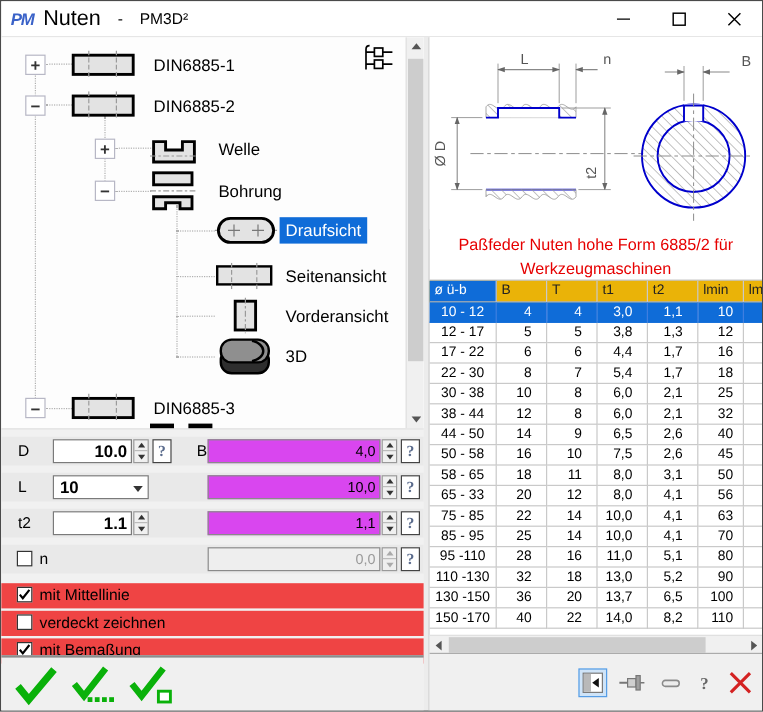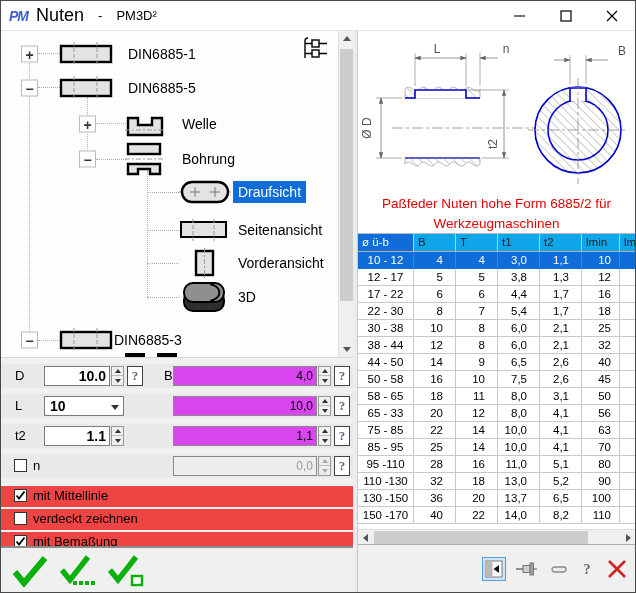--- a/index.html
+++ b/index.html
@@ -85,21 +85,21 @@
   .actionbar { position: absolute; bottom: 0; left: 0; width: 352px; height: 46px; background: #f0f0f0;
                border-top: 2px solid #8c8c8c; }
   .abtn { position: absolute; top: 5px; width: 42px; height: 36px; display: flex; align-items: center; }
 
   
   .drawing { position: relative; width: 278px; height: 160px; background: #fff; }
   .redhead { height: 42px; text-align: center; color: #e60000; font-size: 13.5px; line-height: 1.45; padding-top: 3px; }
 
   .dtable { position: relative; width: 278px; border-top: 1px solid #b9b9b9; font-size: 11.5px; }
   .trow { display: flex; height: 17px; line-height: 16px; }
-  .trow.thead { height: 18px; line-height: 17px; background: #0ea5e9; }
+  .trow.thead { height: 18px; line-height: 17px; background: #eab308; }
   .tcell { border-right: 1px solid #c9c9c9; border-bottom: 1px solid #c9c9c9; overflow: hidden; white-space: nowrap; }
   .c0 { width: 56px; text-align: center; }
   .c1,.c2,.c3,.c4 { width: 42px; text-align: right; padding-right: 12px; }
   .c5 { width: 38px; text-align: right; padding-right: 8px; }
   .c6 { flex: 1; }
   .thead .tcell { text-align: left; padding-left: 4px; padding-right: 0; border-bottom: 1px solid #b0b0b0; color: #222; }
   .thead .c0 { background: #0f6cd8; color: #fff; }
   .trow.sel .tcell { background: #0f6cd8; color: #fff; border-right-color: #3f7ee0; border-bottom-color: #0f6cd8; }
 
   
@@ -190,21 +190,21 @@
           </div>
           <div class="titem" style="top: 44px; height: 26px;">
             <span class="texp" style="left: 20px;">−</span>
             <span class="ticon" style="left: 58px;">
               <svg width="54" height="24" viewBox="0 0 54 24">
                 <rect x="2" y="4" width="50" height="16" fill="#e3e3e3" stroke="#000" stroke-width="2.4"></rect>
                 <line x1="15" y1="0" x2="15" y2="24" stroke="#9a9a9a" stroke-dasharray="4 2"></line>
                 <line x1="38" y1="0" x2="38" y2="24" stroke="#9a9a9a" stroke-dasharray="4 2"></line>
               </svg>
             </span>
-            <span class="tlabel" style="left: 122px;">DIN6885-5</span>
+            <span class="tlabel" style="left: 122px;">DIN6885-2</span>
           </div>
           <div class="titem" style="top: 76px; height: 34px;">
             <span class="texp" style="left: 78px;">+</span>
             <span class="ticon" style="left: 124px;">
               <svg width="40" height="30" viewBox="0 0 40 30">
                 <path d="M3,26 L3,9 L13,9 L13,16 L27,16 L27,9 L37,9 L37,26 Z" fill="#e3e3e3" stroke="#000" stroke-width="2.4"></path>
                 <line x1="0" y1="21" x2="40" y2="21" stroke="#9a9a9a" stroke-dasharray="5 2 2 2"></line>
               </svg>
             </span>
             <span class="tlabel" style="left: 176px;">Welle</span>
@@ -261,21 +261,21 @@
           </div>
           <div class="titem" style="top: 296px; height: 26px;">
             <span class="texp" style="left: 20px;">−</span>
             <span class="ticon" style="left: 58px;">
               <svg width="54" height="24" viewBox="0 0 54 24">
                 <rect x="2" y="4" width="50" height="16" fill="#e3e3e3" stroke="#000" stroke-width="2.4"></rect>
                 <line x1="15" y1="0" x2="15" y2="24" stroke="#9a9a9a" stroke-dasharray="4 2"></line>
                 <line x1="38" y1="0" x2="38" y2="24" stroke="#9a9a9a" stroke-dasharray="4 2"></line>
               </svg>
             </span>
-            <span class="tlabel" style="left: 108px;">DIN6885-3</span>
+            <span class="tlabel" style="left: 122px;">DIN6885-3</span>
           </div>
           <div class="partialbar" style="left: 124px; top: 322px; width: 20px;"></div>
           <div class="partialbar" style="left: 156px; top: 322px; width: 20px;"></div>
         </div>
 
       <div class="form" id="form">
           <div class="frow" style="top: 6px;">
             <span class="flabel">D</span>
             <div class="finp">10.0</div>
             <div class="spin" style="left: 110px;">

